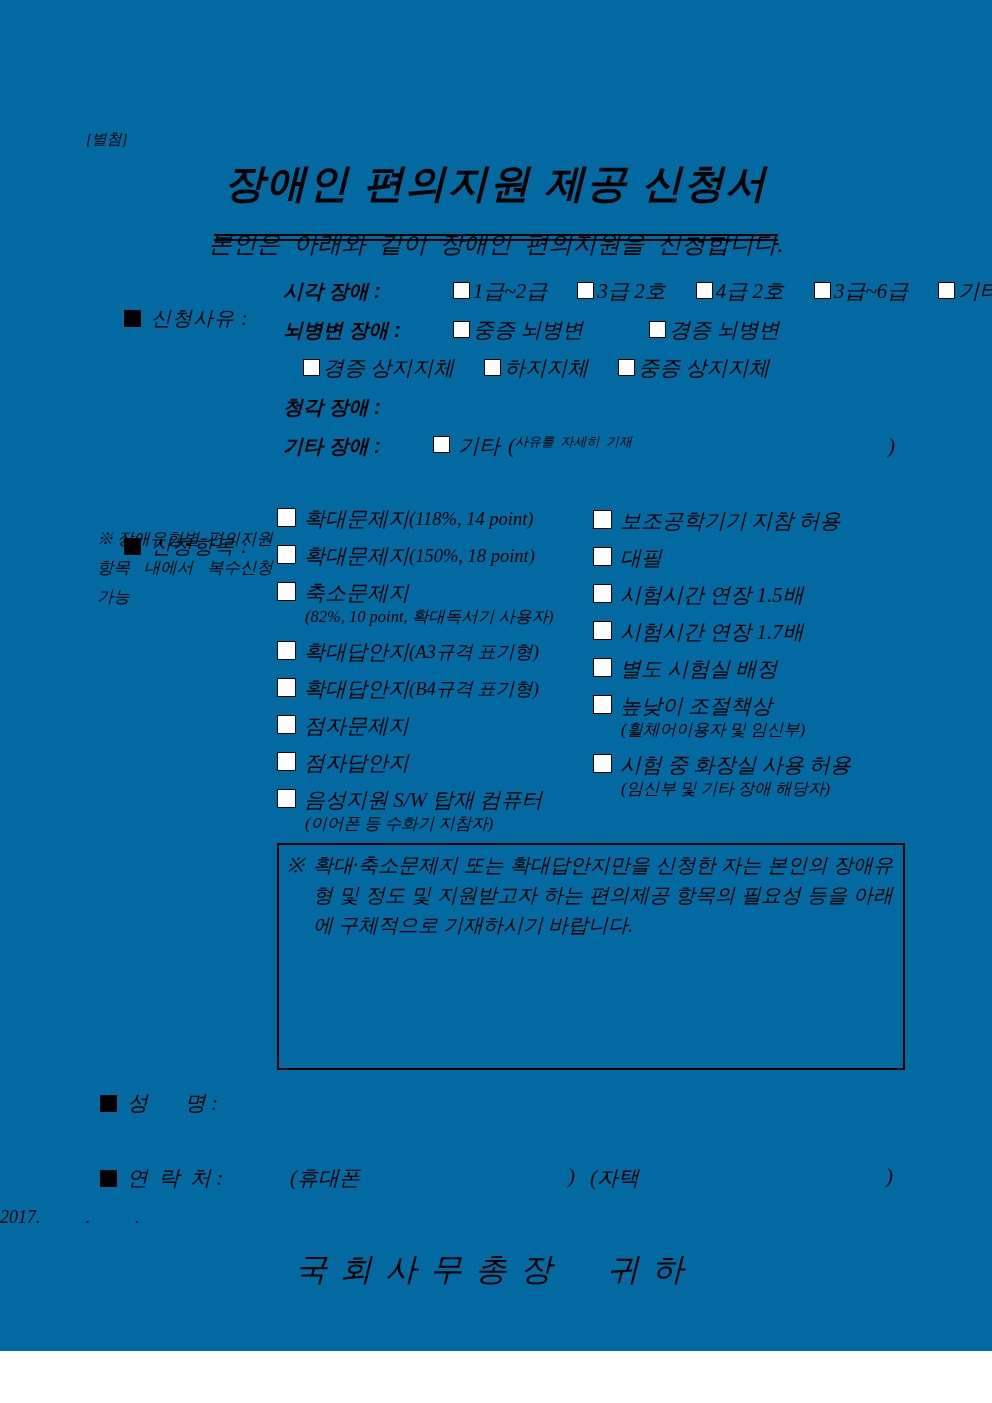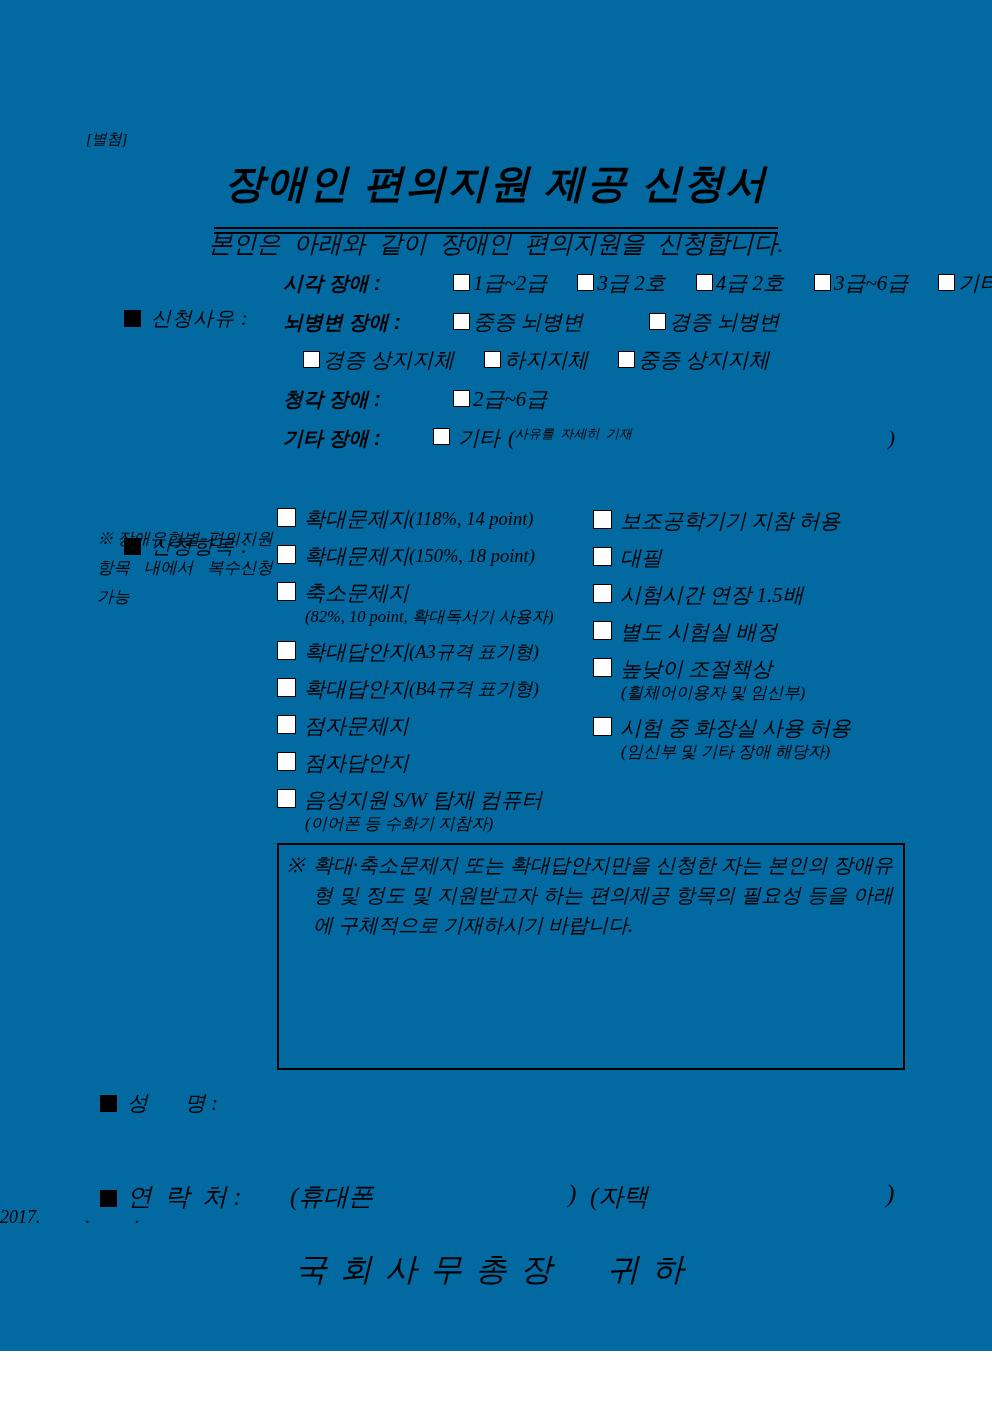--- a/index.html
+++ b/index.html
@@ -11,35 +11,35 @@
   }
   .abs { position:absolute; }
 
   
   .attach-tag { left:86px; top:130px; font-size:15px; }
   .title-wrap { left:0; right:0; top:156px; text-align:center; }
   .title-text {
     display:inline-block;
     font-family:"Liberation Sans","DejaVu Sans",sans-serif;
     font-weight:bold; font-size:40px; letter-spacing:2px;
-    padding:0 10px 16px 10px;
+    padding:0 10px 23px 10px;
     border-bottom:7px double #000;
     white-space:pre;
   }
   .subtitle { left:0; right:0; top:228px; text-align:center; font-size:24px; word-spacing:7px; white-space:pre; }
 
   
   .blk { display:inline-block; width:17px; height:17px; background:#000; margin-right:10px; vertical-align:-2px; }
 
   .sec-heading { font-size:20px; letter-spacing:1px; white-space:pre; }
   .reason-heading { left:100px; top:282px; }
   .items-heading { left:100px; top:510px; }
 
   
-  .reason-rows { left:283px; top:264px; width:612px; }
+  .reason-rows { left:283px; top:272px; width:612px; }
   .r-row { display:flex; align-items:baseline; height:38.7px; line-height:38.7px; }
   .r-label {
     width:150px; flex:0 0 150px;
     font-family:"Liberation Sans","DejaVu Sans",sans-serif;
     font-weight:bold; font-size:20px; white-space:pre;
   }
   .r-opts { flex:1; display:flex; align-items:baseline; font-size:21px; }
   .opt { margin-right:10px; white-space:pre;padding-left:20px; }
   .opt-wide { margin-right:46px; }
   .cb {
@@ -75,21 +75,21 @@
   .note-inner { display:flex; align-items:flex-start; }
   .note-marker { font-size:20px; line-height:30px; flex:0 0 26px; }
   .note-text { margin:0; font-size:20px; line-height:30px; text-align:justify; flex:1; }
 
   
   .field-row { left:100px; width:810px; height:30px; font-size:21px; }
   .field-label { white-space:pre; }
   .row-name { top:1089px; }
   .row-id { top:1127px; }
   .row-contact { top:1164px; }
-  .contact-part { position:absolute; top:16px; white-space:pre; font-size:25px; }
+  .contact-part { position:absolute; top:0; white-space:pre; font-size:21px; }
   .input-area { position:absolute; top:0; height:28px; }
 
   
   .date-line { left:0; right:0; top:1207px; text-align:left; font-size:18px; white-space:pre; }
   .recipient { left:0; right:0; top:1248px; text-align:center; font-size:32px; letter-spacing:13px; white-space:pre; }
 </style>
 </head>
 <body>
 
 <div class="page">
@@ -130,23 +130,20 @@
     <div class="r-row">
       <div class="r-opts">
         <span class="opt"><span class="cb"></span><span>경증 상지지체</span></span>
         <span class="opt"><span class="cb"></span><span>하지지체</span></span>
         <span class="opt"><span class="cb"></span><span>중증 상지지체</span></span>
       </div>
     </div>
 
     <div class="r-row">
       <div class="r-label">청각 장애 :</div>
-      <div class="r-opts">
-        <span class="opt"><span class="cb"></span><span>2급~6급</span></span>
-      </div>
     </div>
 
     <div class="r-row">
       <div class="r-label">기타 장애 :</div>
       <div class="r-opts">
         <span class="opt-other">
           <span class="cb" style="margin-right:8px"></span>
           <span style="margin-right:8px">기타</span>
           <span>(</span>
           <span class="paren-note">사유를  자세히  기재</span>
@@ -236,20 +233,26 @@
     </div>
     <div class="item">
       <div class="item-main">
           <span class="cb2"></span>
           <span>시험시간 연장 1.5배</span>
         </div>
     </div>
     <div class="item">
       <div class="item-main">
           <span class="cb2"></span>
+          <span>시험시간 연장 1.7배</span>
+        </div>
+    </div>
+    <div class="item">
+      <div class="item-main">
+          <span class="cb2"></span>
           <span>별도 시험실 배정</span>
         </div>
     </div>
     <div class="item">
       <div class="item-main">
           <span class="cb2"></span>
           <span>높낮이 조절책상</span>
         </div>
       <div class="item-sub">(휠체어이용자 및 임신부)</div>
     </div>

